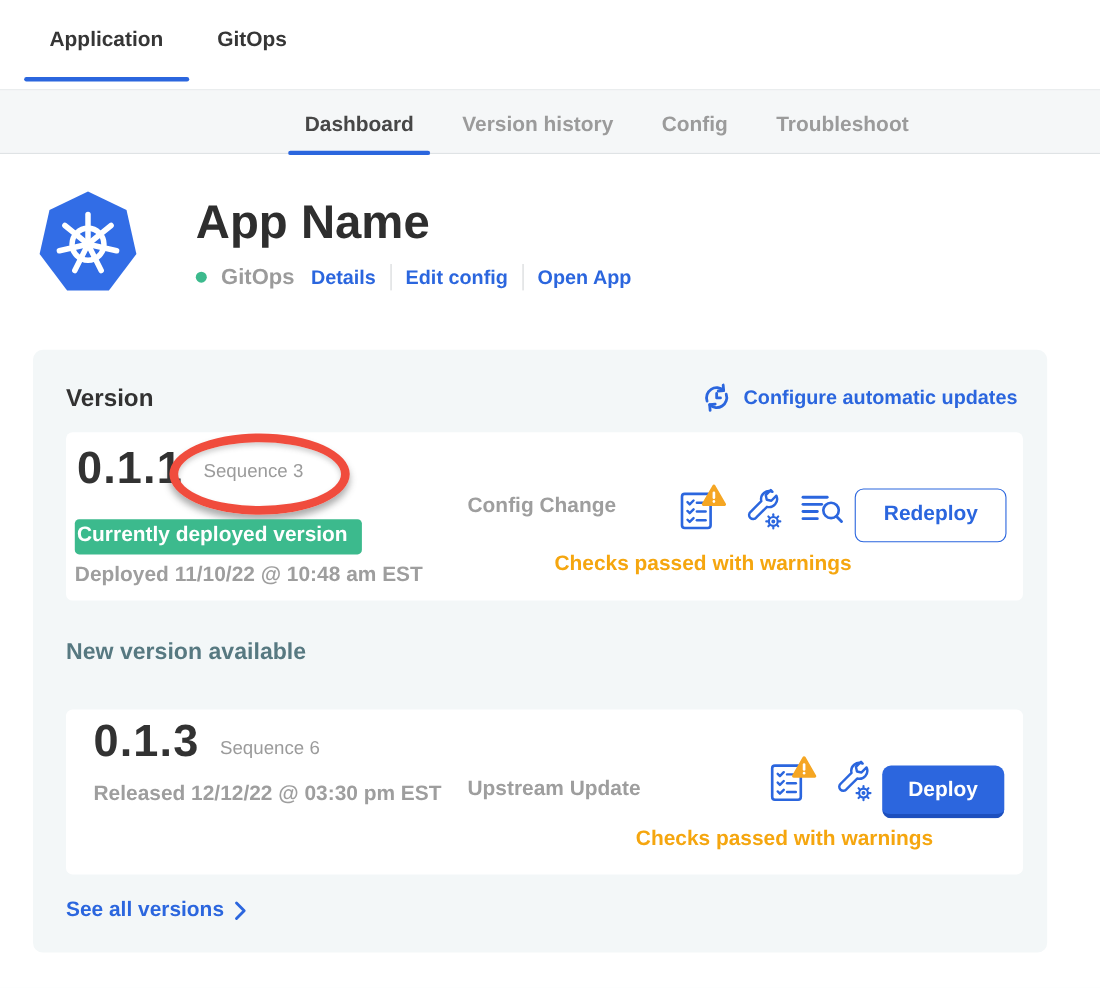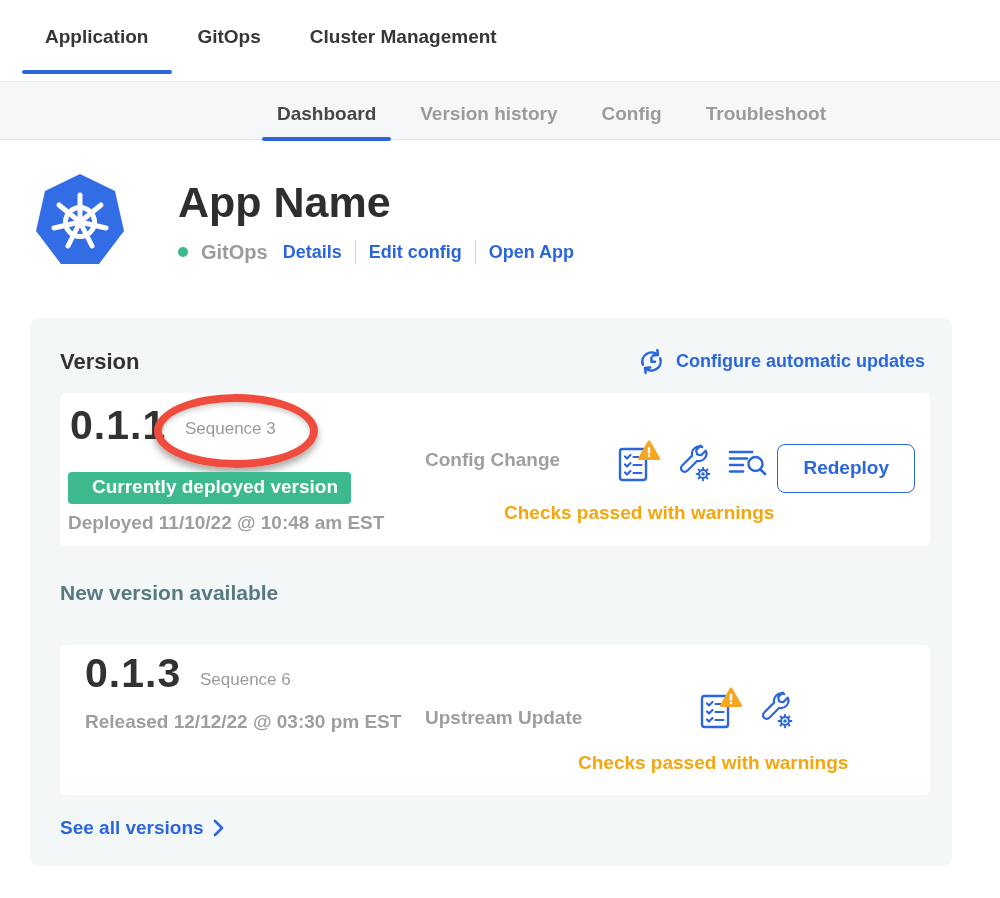--- a/index.html
+++ b/index.html
@@ -35,42 +35,41 @@
   .version-card { position:absolute; left:30px; top:318px; width:922px; height:548px; background:#f3f7f8; border-radius:9px; }
   .vc-header { display:flex; align-items:center; padding:29px 27px 0 30px; }
   .vc-title { font-size:22px; font-weight:700; color:#323232; flex:1; }
   .vc-action { display:flex; align-items:center; gap:10px; font-size:18px; font-weight:700; color:#2b66de; margin-left:38px; cursor:pointer; white-space:nowrap; }
   .inner-card { position:absolute; left:30px; width:870px; background:#fff; border-radius:6px; }
   .card1 { top:75px; height:153px; }
   .card2 { top:327px; height:150px; }
   .big-version { position:absolute; font-size:41px; font-weight:800; color:#323232; letter-spacing:1px; }
   .seq-label { position:absolute; font-size:17px; font-weight:400; color:#9b9b9b; }
   .annotation-ellipse { position:absolute; left:94px; top:1px; width:164px; height:74px; border:8px solid #f04c3d; border-radius:50%; box-shadow:0 5px 7px rgba(70,70,70,.45), inset 0 3px 5px rgba(70,70,70,.25); pointer-events:none; }
-  .deployed-badge { position:absolute; left:8px; top:79px; background:#3cba8d; color:#fff; font-size:19px; font-weight:700; padding:4px 13px 6px 24px; border-radius:4px; }
+  .deployed-badge { position:absolute; left:8px; top:79px; background:#3cba8d; color:#fff; font-size:19px; font-weight:700; padding:4px 13px 6px 2px; border-radius:4px; }
   .meta-text { position:absolute; font-size:19px; font-weight:700; color:#9e9e9e; }
   .source-label { position:absolute; font-size:19px; font-weight:700; color:#9e9e9e; }
   .icons-row { position:absolute; display:flex; align-items:center; gap:14px; }
   .icon-btn { cursor:pointer; line-height:0; }
   .checks-text { position:absolute; font-size:19px; font-weight:700; color:#f5a60f; white-space:nowrap; }
   .btn { position:absolute; font-family:inherit; font-size:19px; font-weight:700; border-radius:8px; cursor:pointer; }
   .btn-outline { right:15px; top:51px; background:#fff; color:#2b66de; border:1px solid #2b66de; padding:12px 25px 13px 25px; }
   .btn-solid { right:17px; top:51px; background:#2c66de; color:#fff; border:none; border-bottom:4px solid #1d4fbd; padding:12px 24px 10px 24px; }
   .no-changes { position:absolute; left:25px; top:102px; font-size:19px; font-weight:700; color:#9e9e9e; }
   .why-link { color:#2456f0; cursor:pointer; }
   .new-version-heading { position:absolute; left:30px; top:263px; font-size:21px; font-weight:700; color:#577981; }
   .see-all { position:absolute; left:30px; top:499px; display:flex; align-items:center; gap:9px; font-size:19px; font-weight:700; color:#2b66de; cursor:pointer; }
 </style>
 </head>
 <body>
 
 <div class="top-nav">
   <div class="top-nav-tabs">
     <span class="top-tab active">Application</span>
     <span class="top-tab">GitOps</span>
-    <span class="top-tab">Cluster Management</span>
   </div>
 </div>
 
 <div class="sub-nav">
   <div class="sub-nav-tabs">
     <span class="sub-tab active">Dashboard</span>
     <span class="sub-tab">Version history</span>
     <span class="sub-tab">Config</span>
     <span class="sub-tab">Troubleshoot</span>
   </div>
@@ -226,20 +225,21 @@
               <line x1="32.4" y1="33" x2="34.4" y2="33"></line>
             <line x1="23.5" y1="28.5" x2="24.9" y2="29.9"></line>
               <line x1="31.1" y1="36.1" x2="32.5" y2="37.5"></line>
             <line x1="23.5" y1="37.5" x2="24.9" y2="36.1"></line>
               <line x1="31.1" y1="29.9" x2="32.5" y2="28.5"></line>
           </g>
         </svg>
       </span>
     </div>
 
+    <button class="btn btn-solid">Deploy</button>
     <div class="checks-text" style="left:518px;top:107px;">Checks passed with warnings</div>
   </div>
 
   <div class="see-all">
     <span>See all versions</span>
     <span class="icon-btn">
       <svg width="11" height="18" viewBox="0 0 11 18" fill="none" stroke="#2b66de" stroke-width="2.6" stroke-linecap="round" stroke-linejoin="round">
         <polyline points="2,2 9,9 2,16"></polyline>
       </svg>
     </span>

